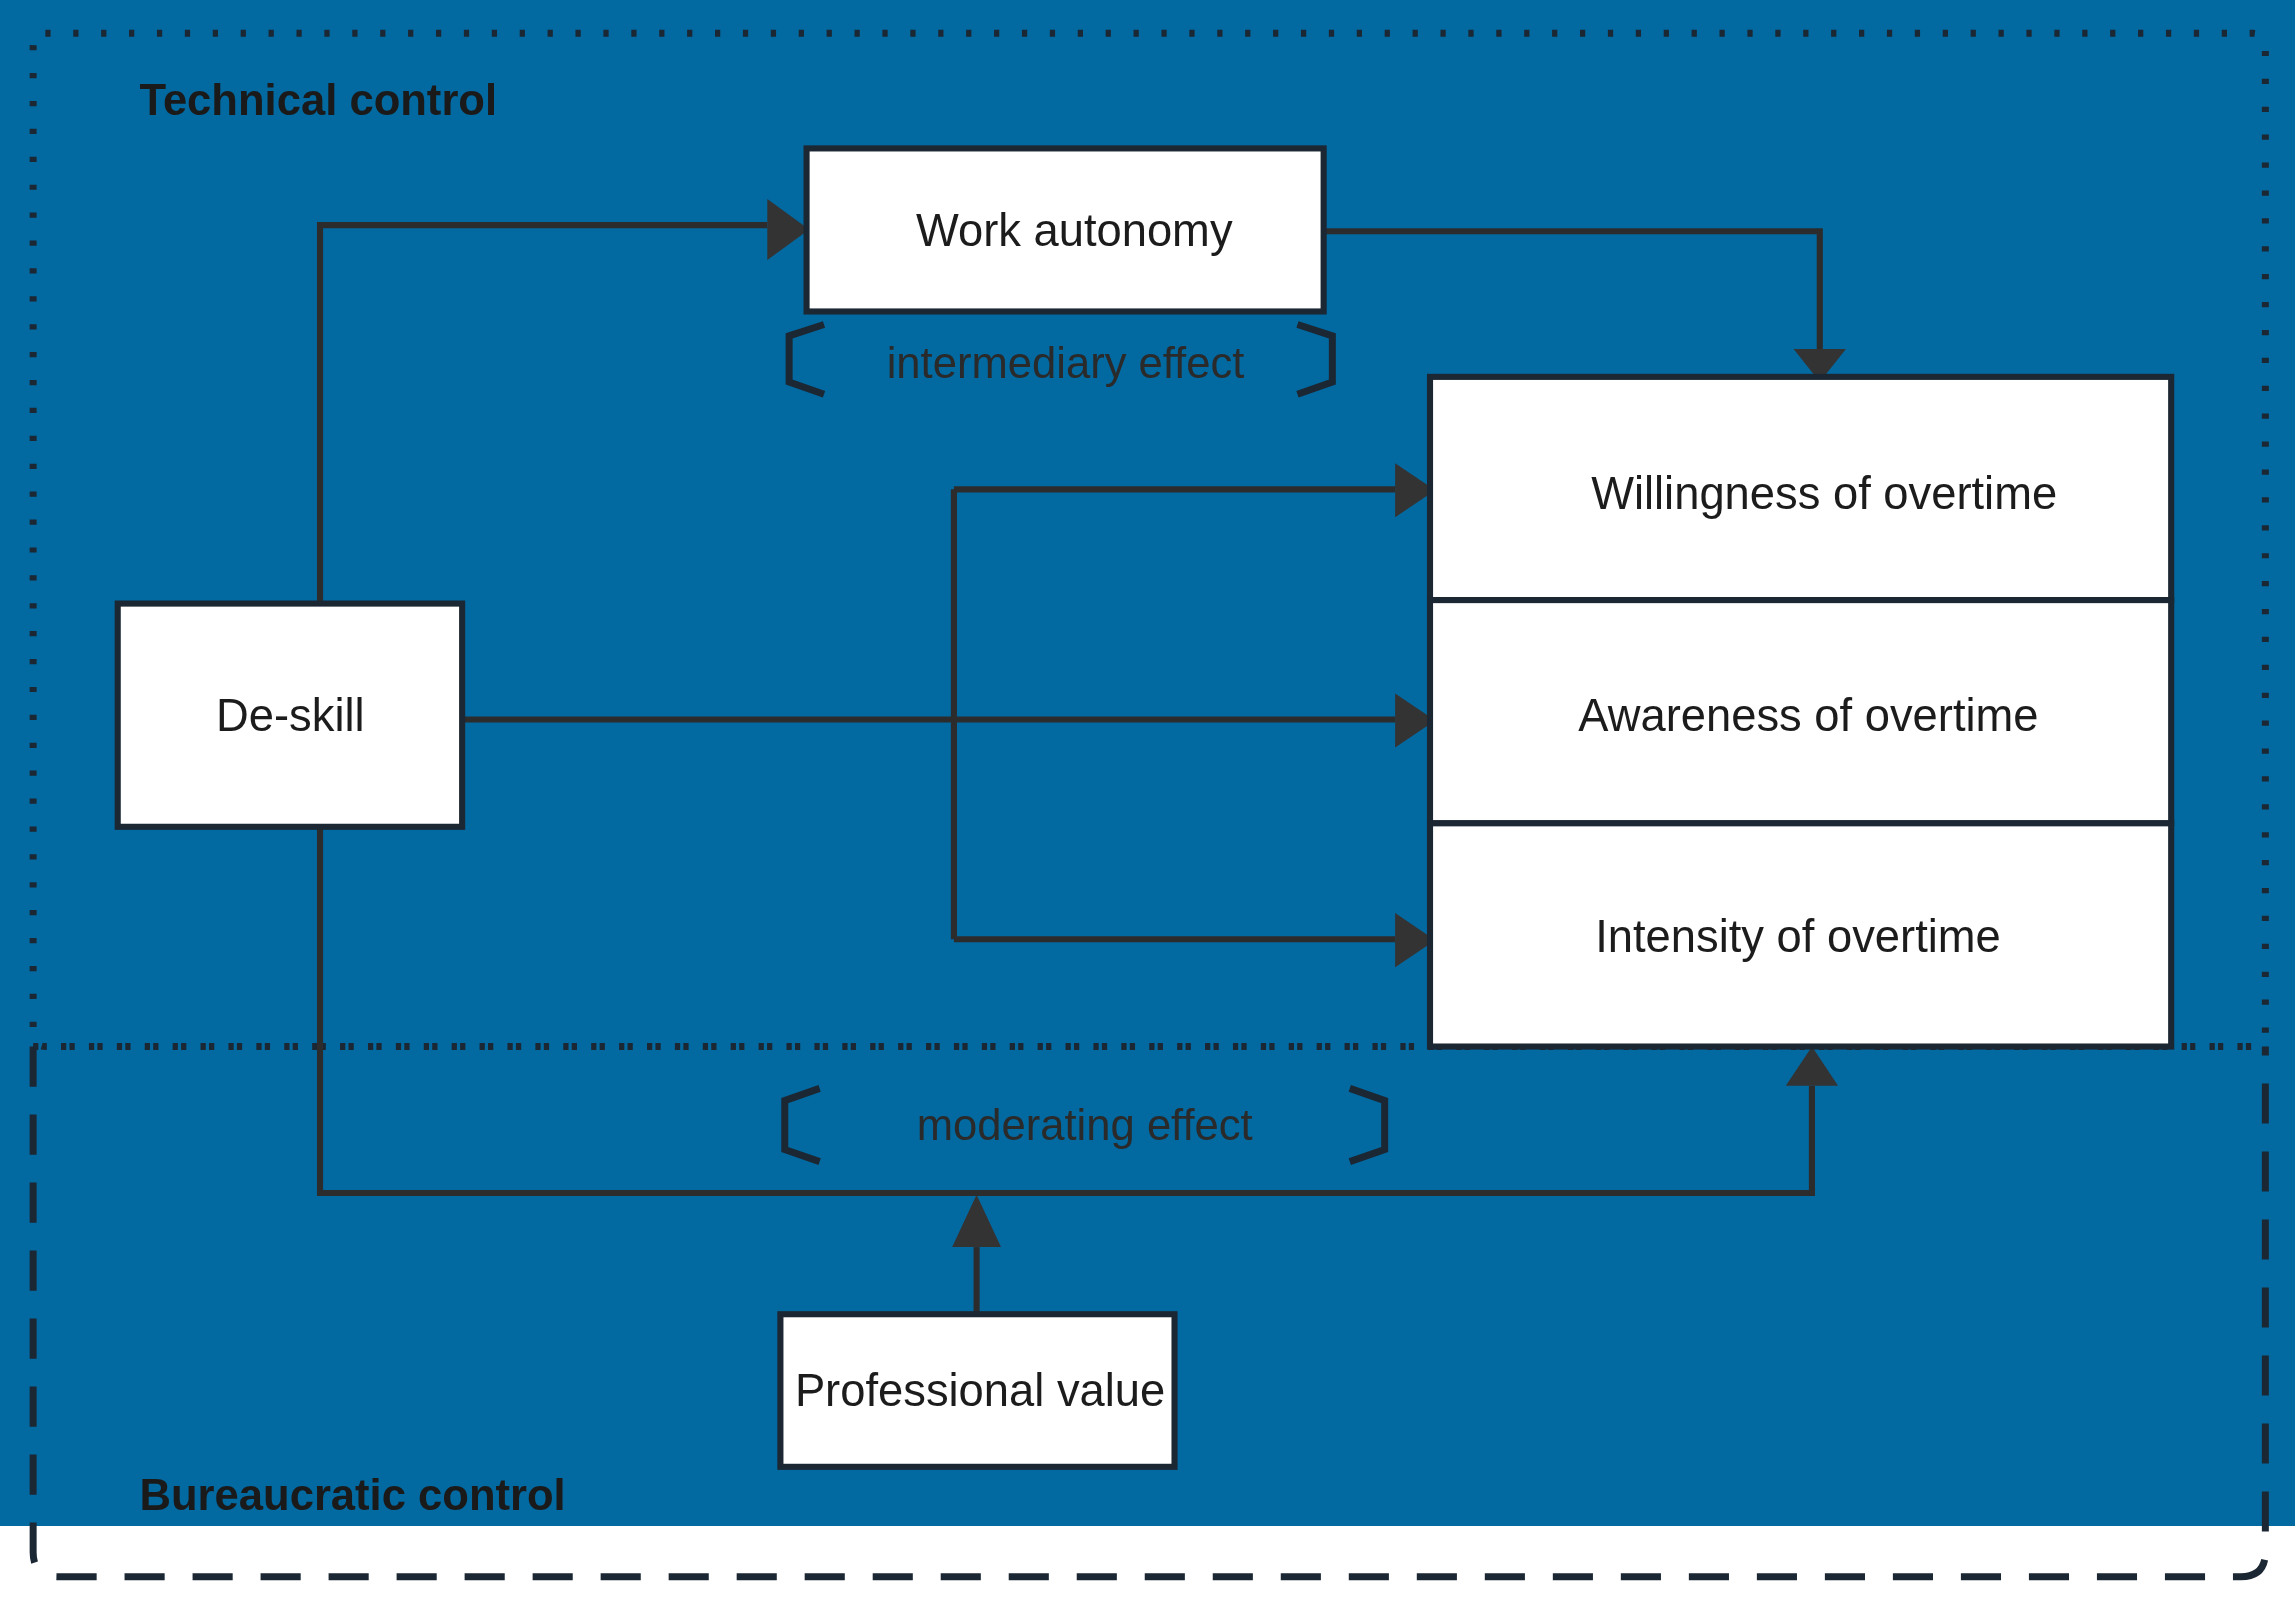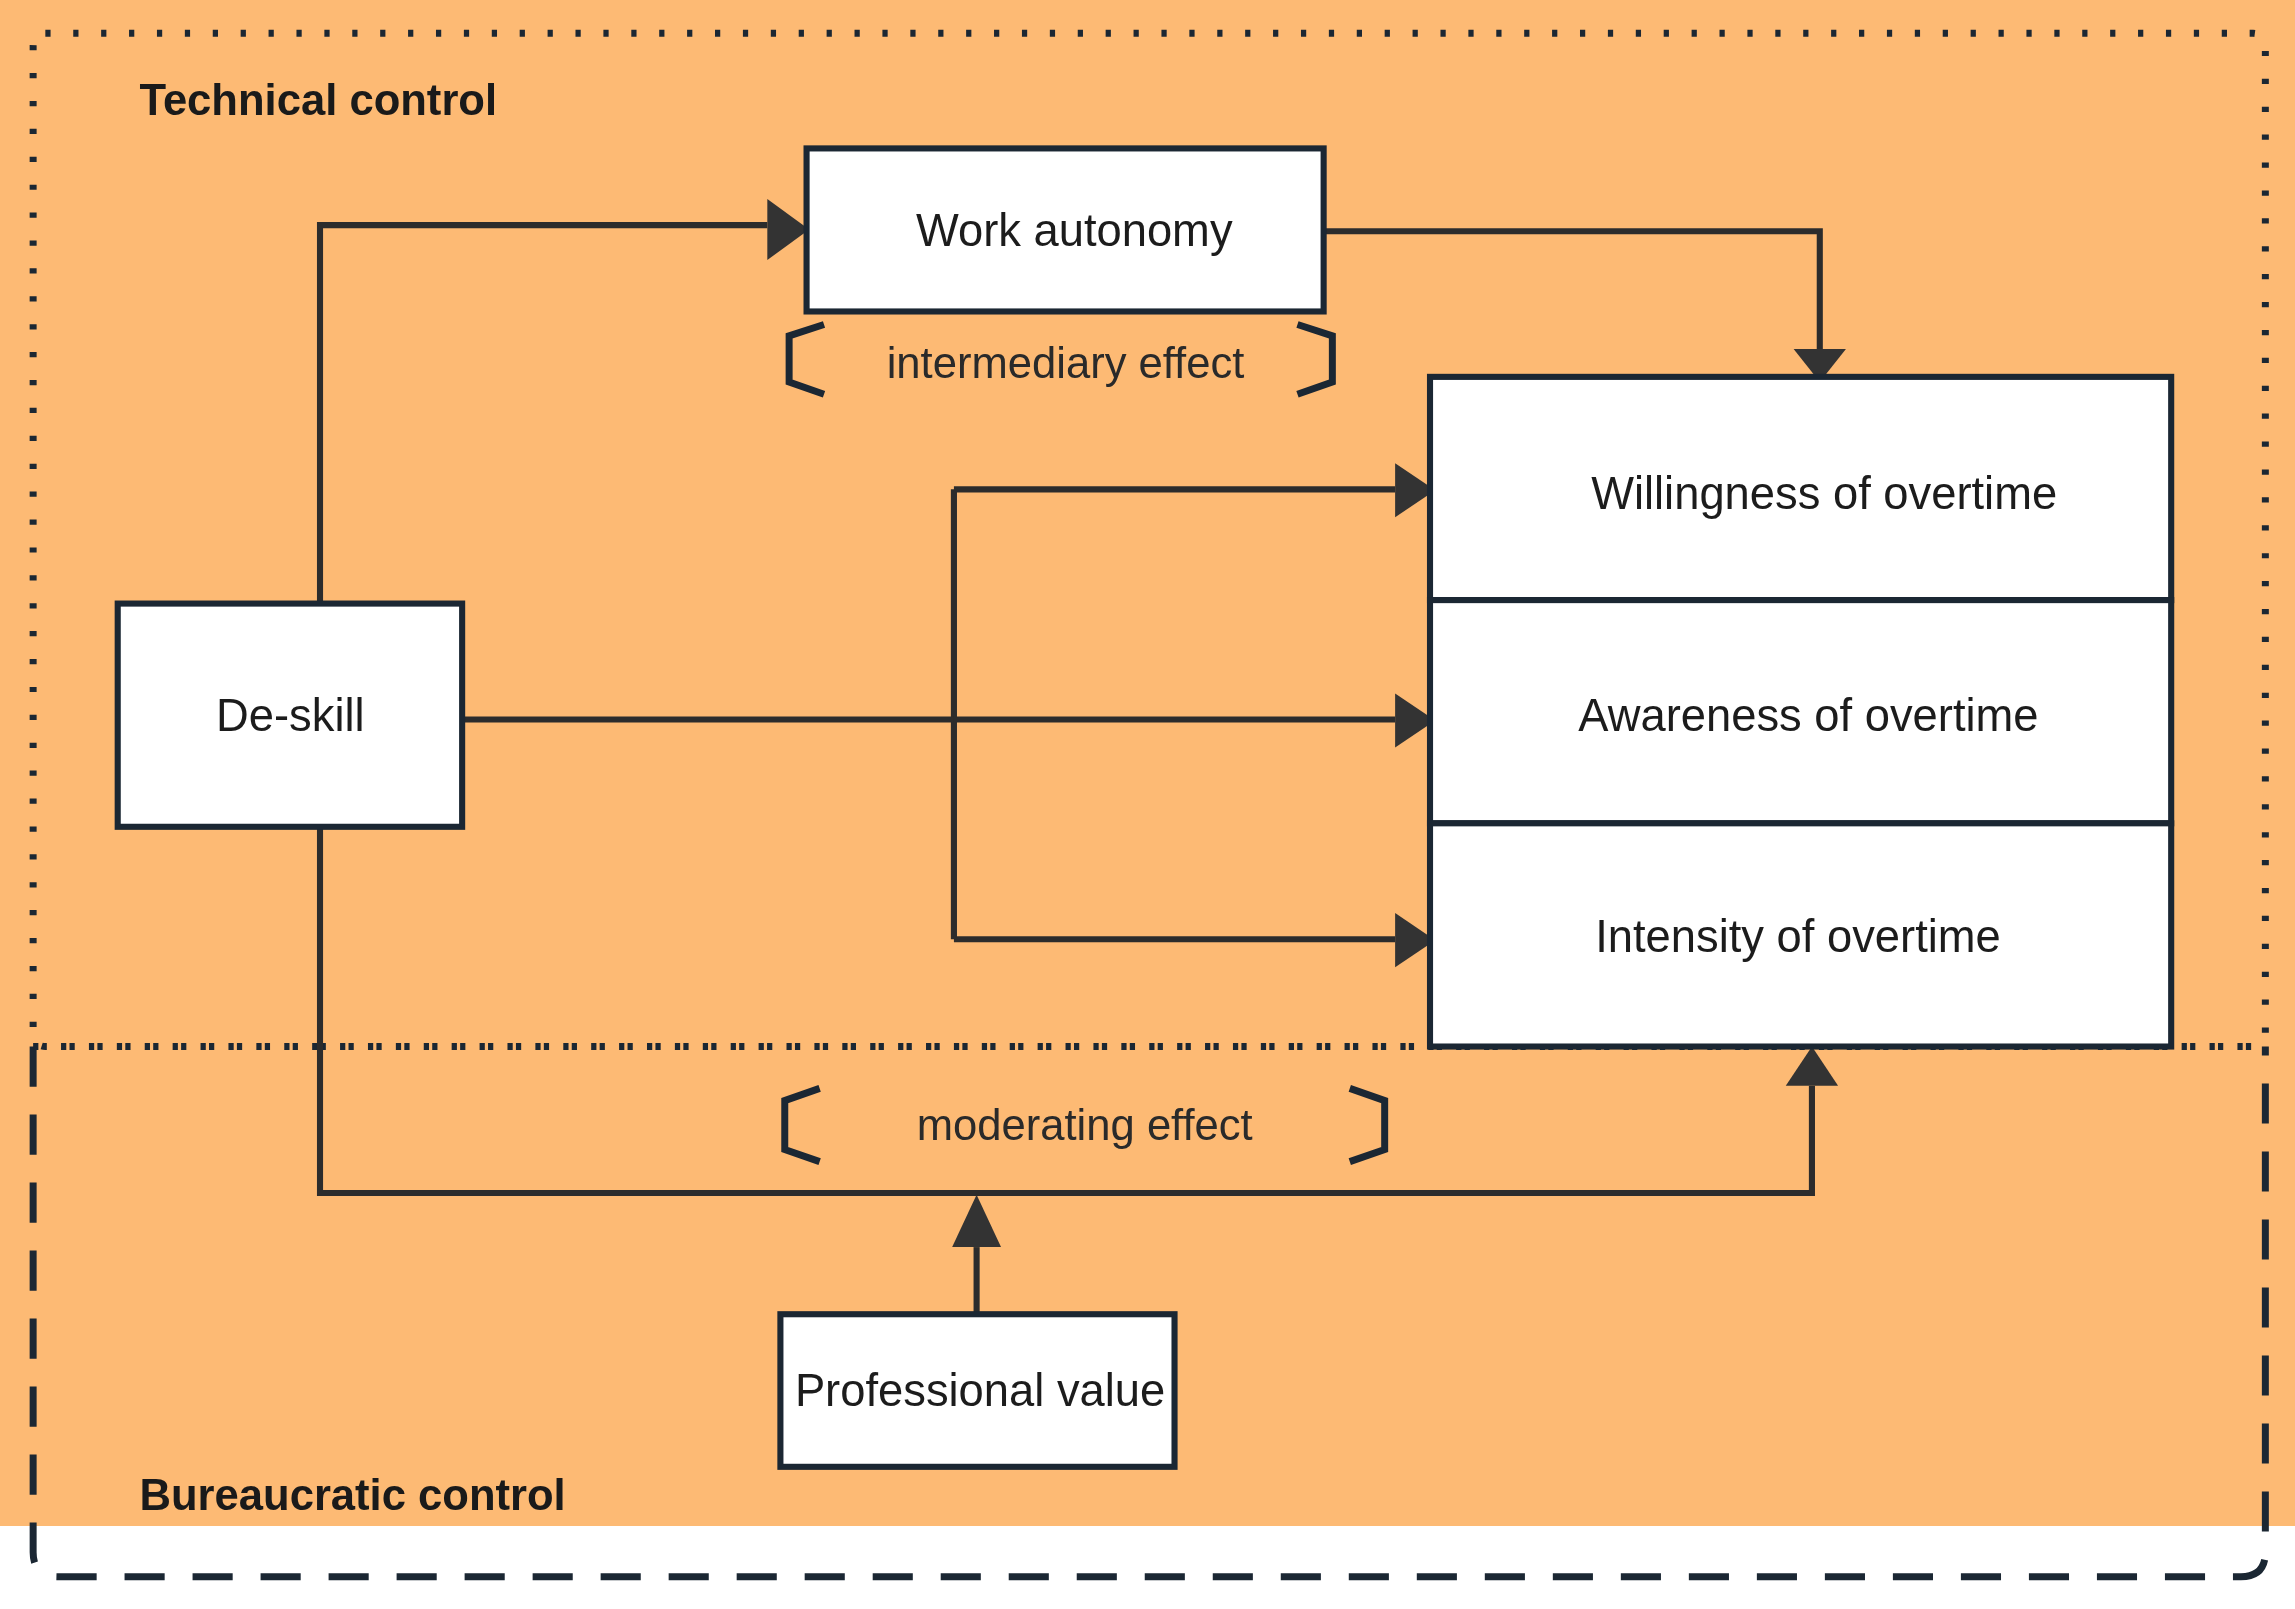--- a/index.html
+++ b/index.html
@@ -10,21 +10,21 @@
   body {
     width: 2295px;
     height: 1610px;
     font-family: "Liberation Sans", sans-serif;
     overflow: hidden;
   }
   #diagram-root {
     position: relative;
     width: 2295px;
     height: 1526px;
-    background: #fdba74;
+    background: #0369a1;
   }
   svg.diagram-canvas {
     position: absolute;
     top: 0;
     left: 0;
     width: 2295px;
     height: 1610px;
     display: block;
   }
   .node-label {

